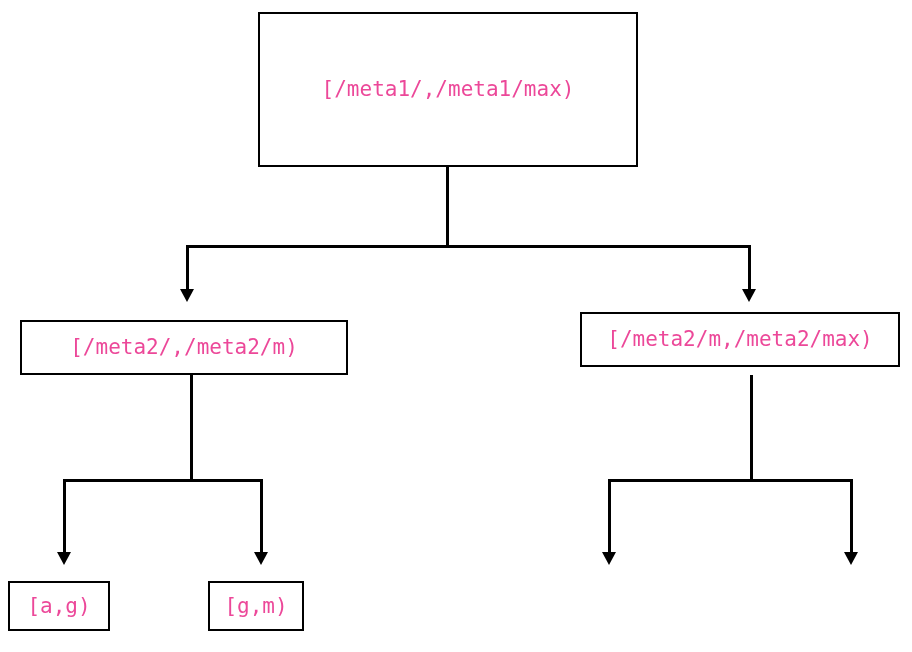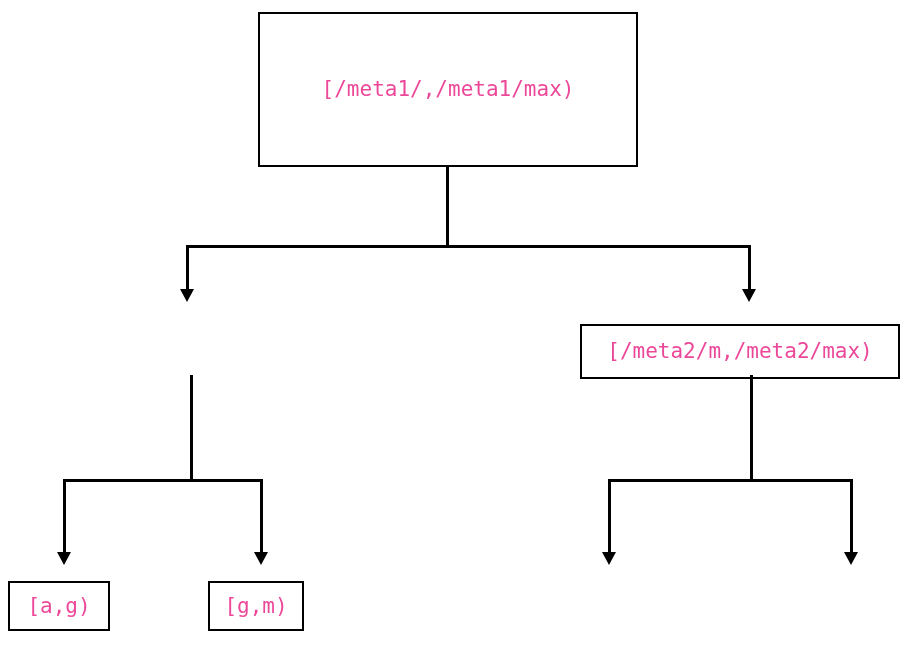--- a/index.html
+++ b/index.html
@@ -26,21 +26,21 @@
     justify-content: center;
     color: #ec4899;
     font-family: "DejaVu Sans Mono", "Liberation Mono", monospace;
     font-size: 21px;
     letter-spacing: 0px;
     white-space: pre;
     line-height: 1;
   }
   .node-root   { left: 258px; top: 12px;  width: 380px; height: 155px; }
   .node-mid-l  { left: 20px;  top: 320px; width: 328px; height: 55px;  }
-  .node-mid-r  { left: 580px; top: 324px; width: 320px; height: 55px;  }
+  .node-mid-r  { left: 580px; top: 312px; width: 320px; height: 55px;  }
   .node-leaf   { height: 50px; top: 581px; }
   .leaf-1 { left: 8px;   width: 102px; }
   .leaf-2 { left: 208px; width: 96px;  }
   .leaf-3 { left: 552px; width: 100px; }
   .leaf-4 { left: 778px; width: 126px; }
 
   .edge-v, .edge-h {
     position: absolute;
     background: #000000;
   }
@@ -63,20 +63,21 @@
 
   <div class="node node-root">[/meta1/,/meta1/max)</div>
 
   <div class="edge-v" style="left:446px; top:167px; height:80px;"></div>
   <div class="edge-h" style="left:186px; top:245px; width:565px;"></div>
   <div class="edge-v" style="left:186px; top:245px; height:46px;"></div>
   <div class="arrow" style="left:180px; top:289px;"></div>
   <div class="edge-v" style="left:748px; top:245px; height:46px;"></div>
   <div class="arrow" style="left:742px; top:289px;"></div>
 
+  <div class="node node-mid-l">[/meta2/,/meta2/m)</div>
 
   <div class="node node-mid-r">[/meta2/m,/meta2/max)</div>
 
   <div class="edge-v" style="left:190px; top:375px; height:107px;"></div>
   <div class="edge-h" style="left:63px; top:479px; width:200px;"></div>
   <div class="edge-v" style="left:63px; top:479px; height:75px;"></div>
   <div class="arrow" style="left:57px; top:552px;"></div>
   <div class="edge-v" style="left:260px; top:479px; height:75px;"></div>
   <div class="arrow" style="left:254px; top:552px;"></div>
 

